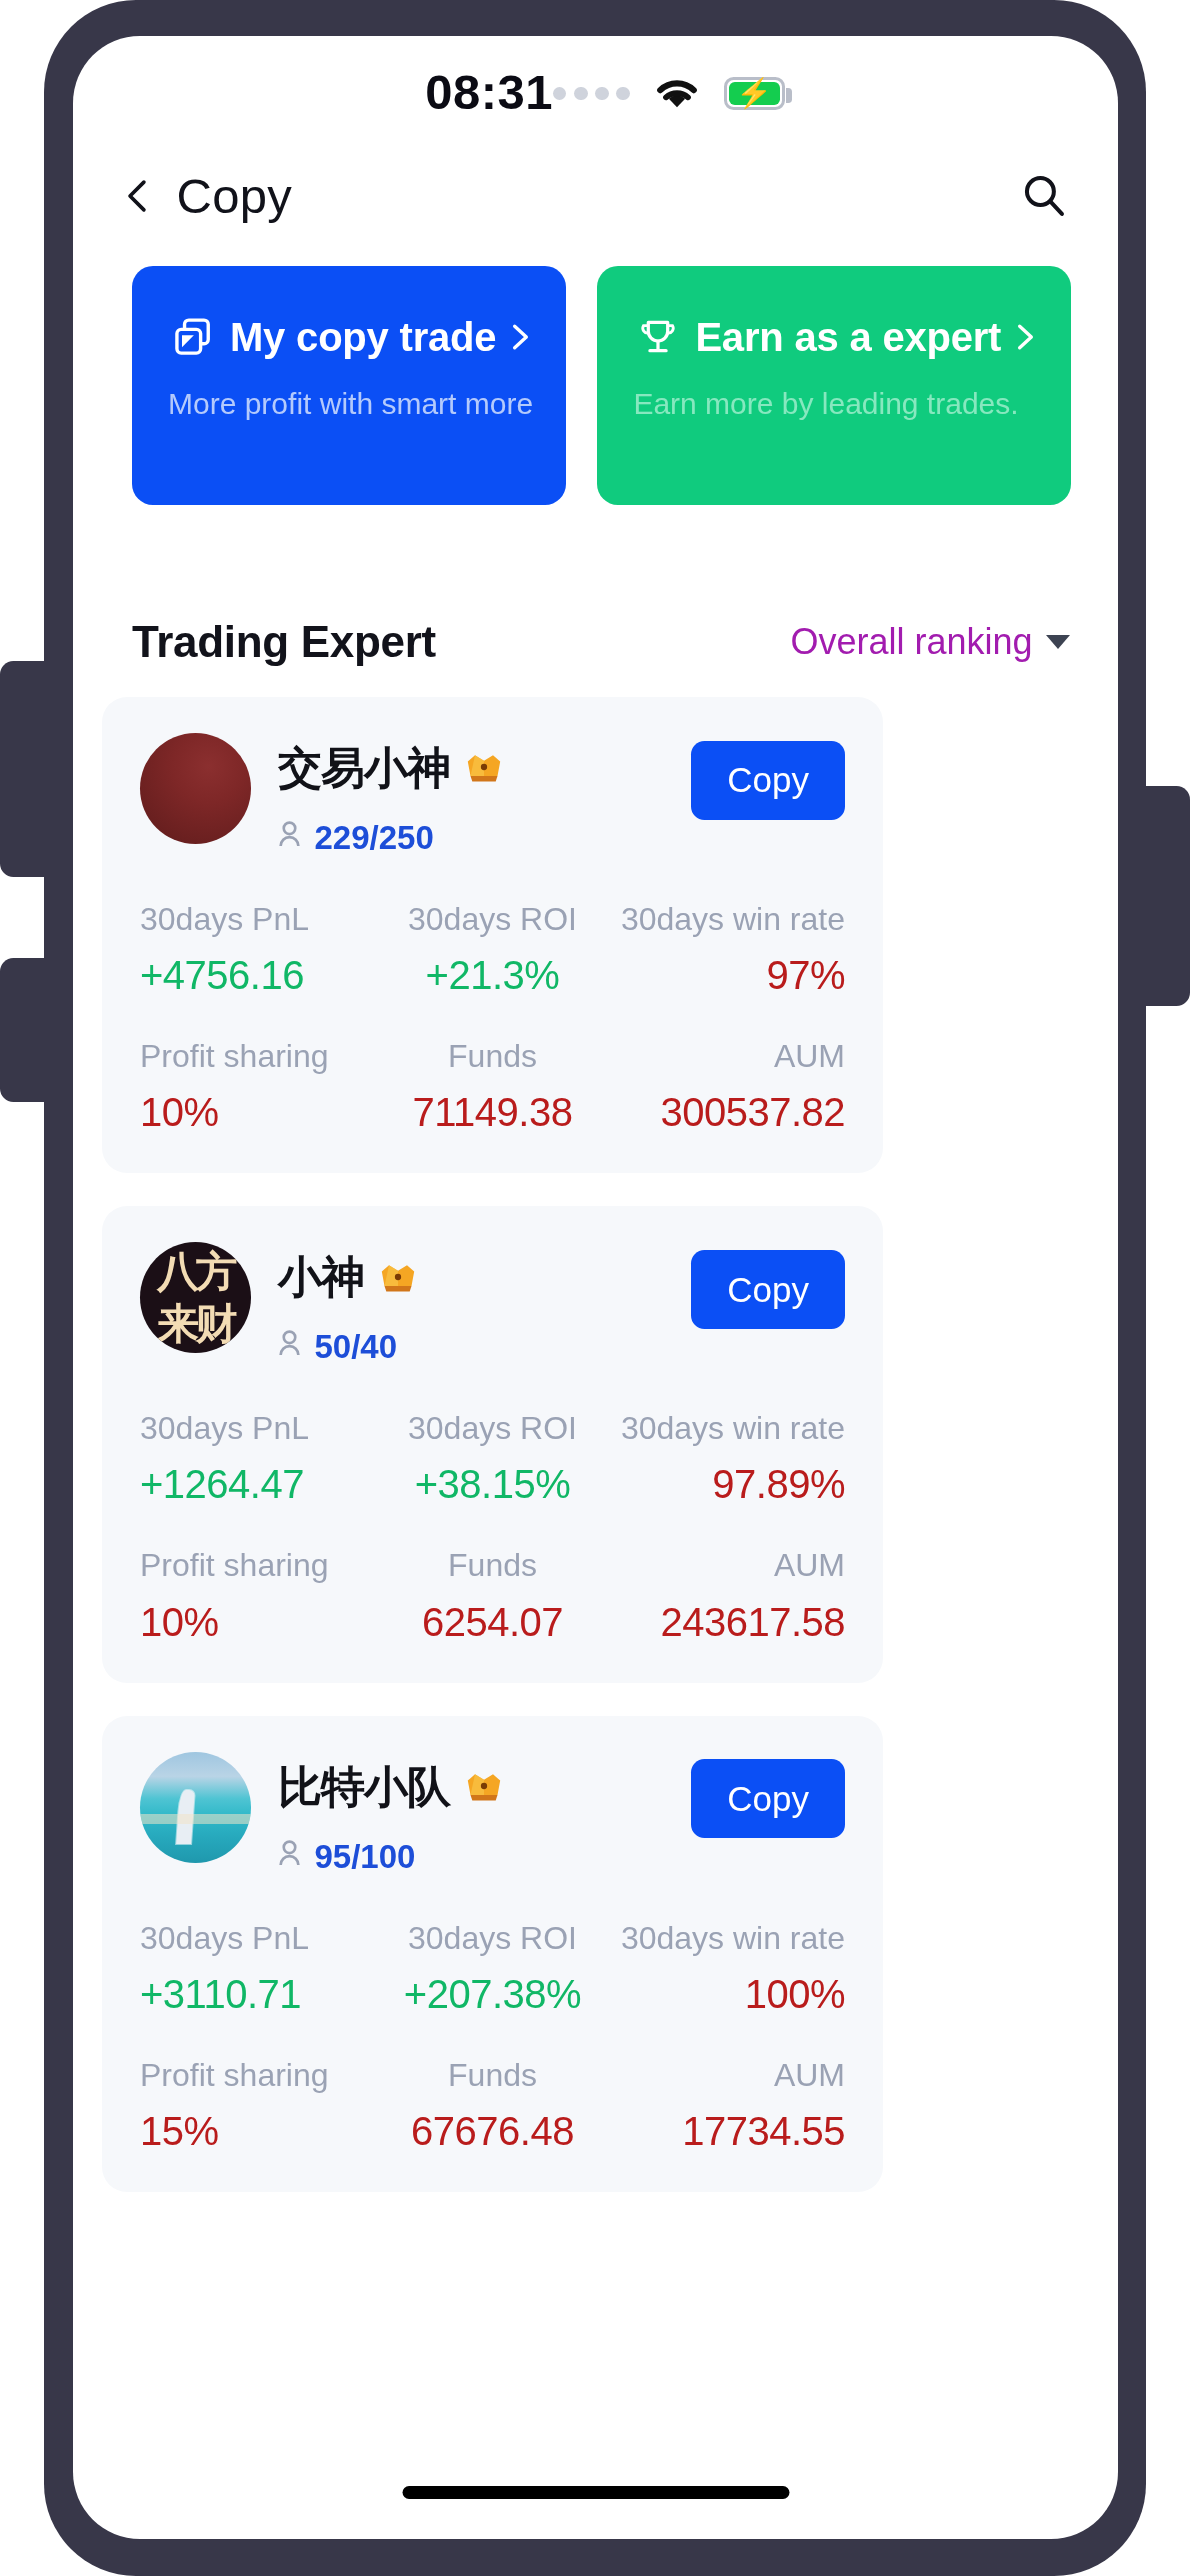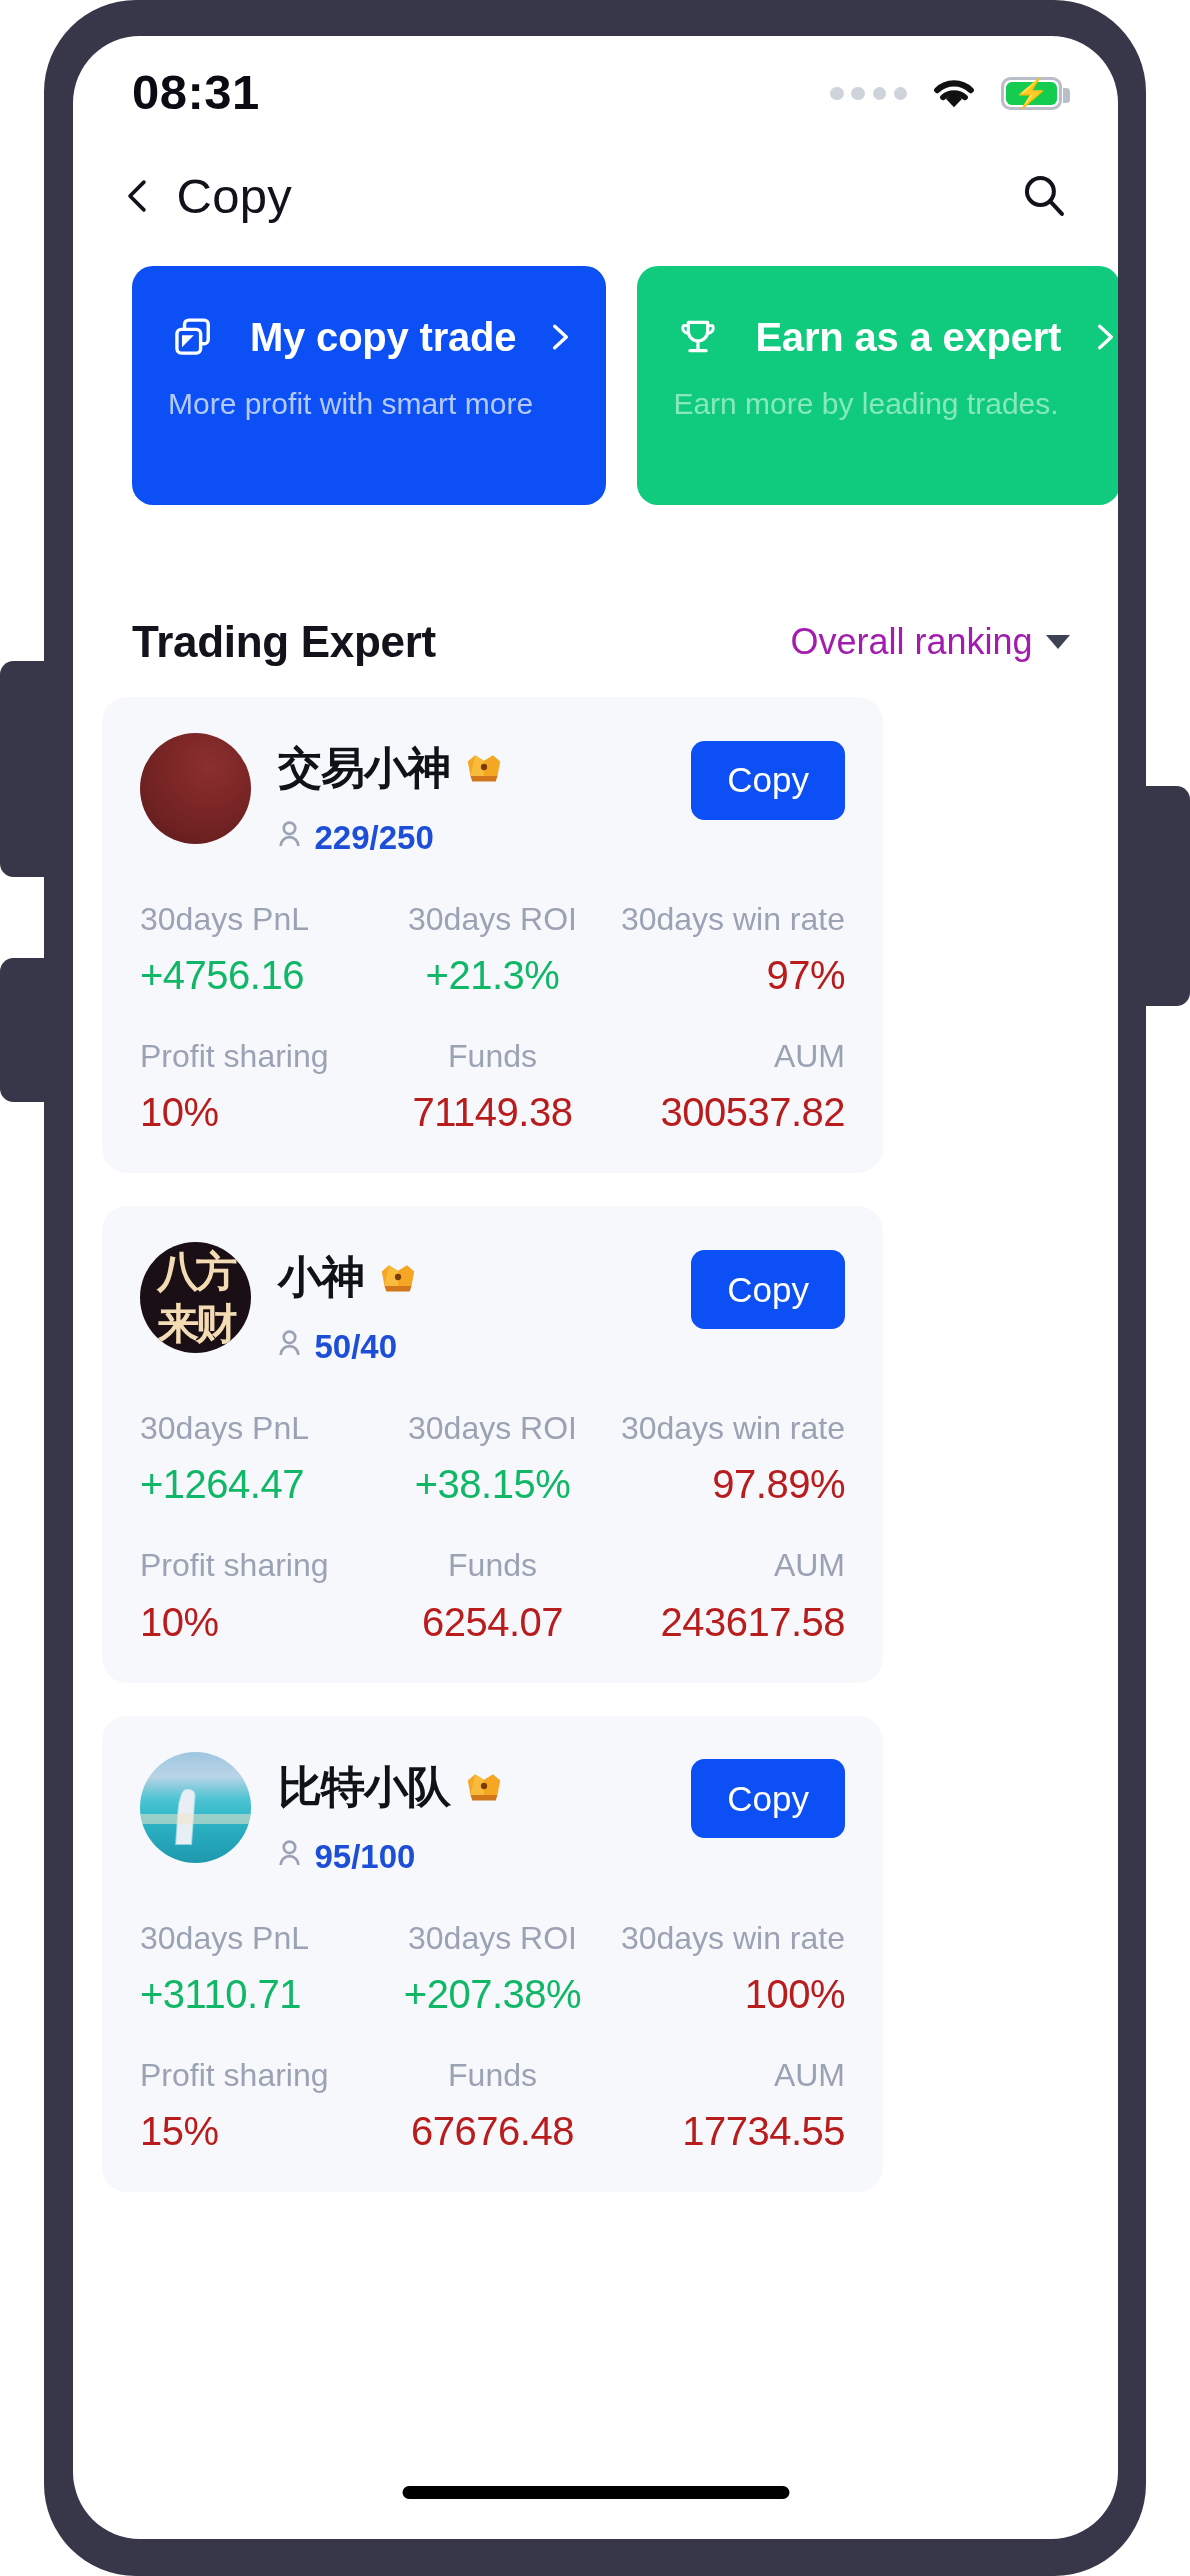--- a/index.html
+++ b/index.html
@@ -33,22 +33,22 @@
   }
   .btn-vol-up   { left:0px; top:661px;  width:50px; height:216px; }
   .btn-vol-down { left:0px; top:958px; width:50px; height:144px; }
   .btn-right {
     position:absolute; left:1140px; top:786px; width:50px; height:220px;
     background:#383749; border-radius:0 13.4px 13.4px 0;
   }
 
   
   .statusbar {
-    position:absolute; left:0; top:0; width:1045px; height:105px;
-    display:flex; align-items:center; justify-content:space-between;
+    position:absolute; left:8px; top:0; width:1045px; height:105px;
+    display:flex; align-items:center; justify-content:center;
     padding:0 56px 0 59px;
   }
   .status-time {
     font-size:49px; font-weight:700; color:#0b0b14;
     letter-spacing:0.5px; margin-top:7.7px;
   }
   .status-icons { display:flex; align-items:center; gap:25px; margin-top:9.6px; }
   .dots { display:flex; gap:7.7px; align-items:center; }
   .dots i { width:13.4px; height:13.4px; border-radius:50%; background:#cfd3dc; display:block; }
   .wifi  { width:44px; height:33px; position:relative; }
@@ -86,21 +86,21 @@
   .promos {
     position:absolute; left:0; top:230px; width:1045px;
     display:flex; gap:31px; padding:0 59px;
   }
   .promo {
     width:483px; height:239px; border-radius:21px;
     padding:46px 33px 0 36px; position:relative;
   }
   .promo.blue  { background:#0b4ff5; }
   .promo.green { background:#10cb7e; }
-  .promo-row { display:flex; align-items:center; gap:32px; }
+  .promo-row { display:flex; align-items:center; gap:12px; }
   .promo-icon { width:50px; height:50px; flex:0 0 50px; display:flex; align-items:center; justify-content:center; }
   .promo-title {
     font-size:40px; font-weight:700; color:#fff; white-space:nowrap;
     letter-spacing:-0.2px;
   }
   .promo-chevron { margin-left:auto; display:flex; align-items:center; }
   .promo-sub {
     margin-top:25px; font-size:30px; font-weight:400; white-space:nowrap;
   }
   .promo.blue  .promo-sub { color:#b4cafc; }

